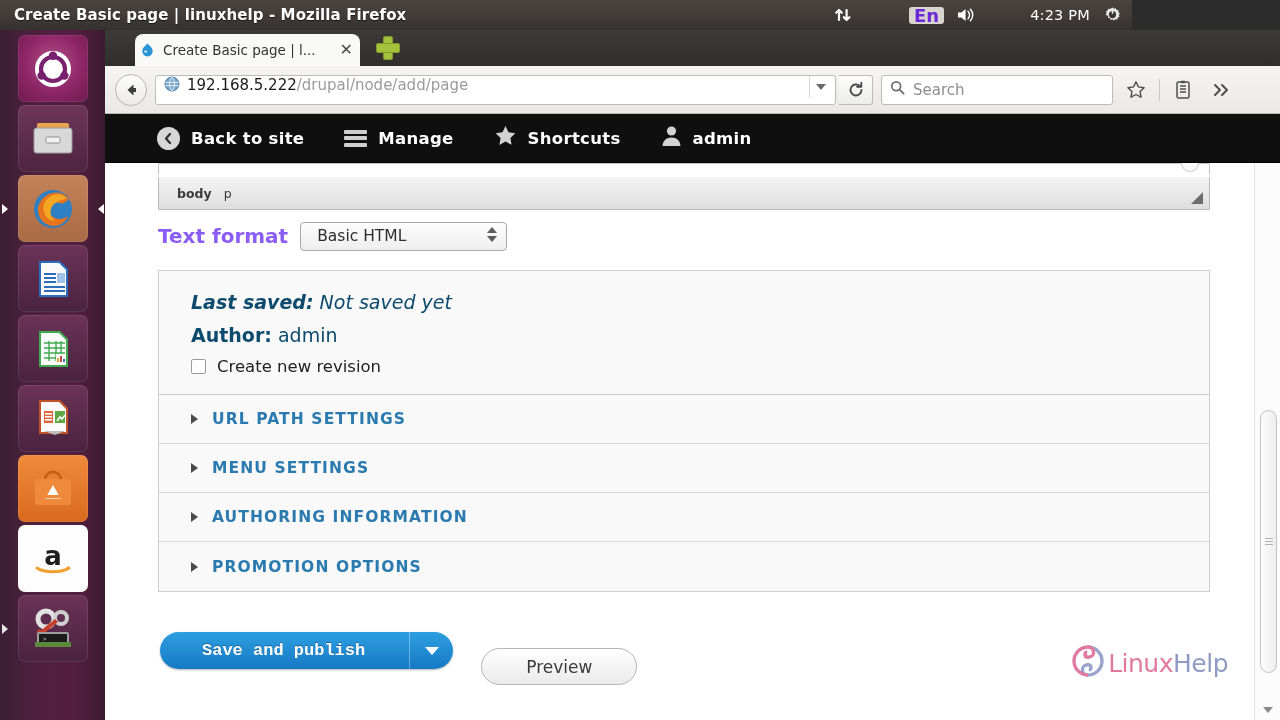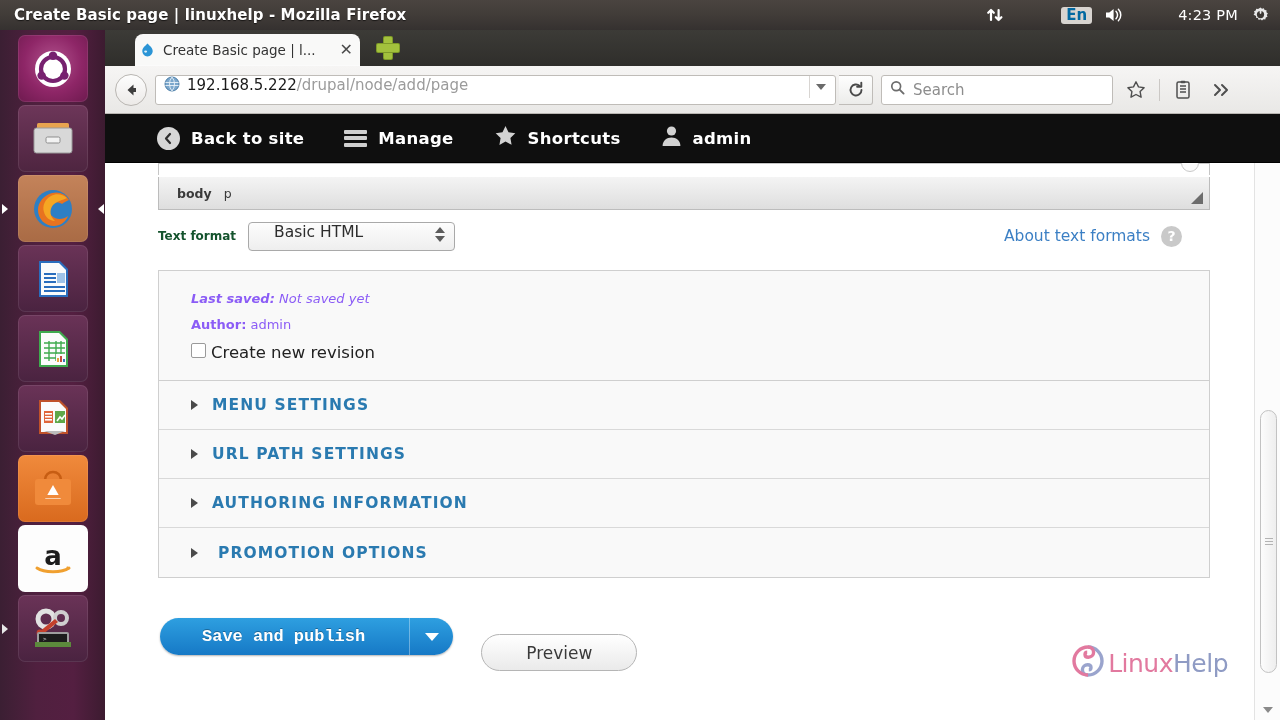--- a/index.html
+++ b/index.html
@@ -7,35 +7,35 @@
     margin: 0; padding: 0;
     width: 1280px; height: 720px;
     overflow: hidden;
     font-family: "DejaVu Sans", "Liberation Sans", sans-serif;
     background: #2c2c2c;
   }
   #screen { position: relative; width: 1280px; height: 720px; }
 
   
   .top-panel {
-    position: absolute; left: 0; top: 0; width: 1280px; height: 30px;
+    position: absolute; left: 0; top: 0; width: 1132px; height: 30px;
     background: linear-gradient(to bottom, #4a4440 0%, #413c38 50%, #353130 100%);
     display: flex; align-items: center;
   }
   .win-title {
     margin-left: 14px;
     color: #ffffff; font-size: 15px; font-weight: bold;
     text-shadow: 0 1px 1px rgba(0,0,0,.6);
     letter-spacing: .1px;
     white-space: nowrap;
   }
   .tray { margin-left: auto; display: flex; align-items: center; gap: 13px; padding-right: 10px; }
   .tray-item { color: #f2f2f2; font-size: 13.5px; display: flex; align-items: center; }
   .kbd-ind {
-    background: #d8d4d0; color: #0369a1; font-size: 15px; font-weight: bold;
+    background: #d8d4d0; color: #6d28d9; font-size: 18px; font-weight: bold;
     border-radius: 3px; padding: 1px 5px; line-height: 15px; margin-left: 44px;
   }
   .clock { color: #ffffff; font-size: 14.5px; letter-spacing: .2px; margin-left: 40px; }
 
   
   .launcher {
     position: absolute; left: 0; top: 30px; width: 105px; height: 690px;
     background: linear-gradient(to right, #3b1f33 0%, #50203f 35%, #541f41 70%, #3c1b30 100%);
     padding-top: 3px;
     overflow: hidden;
@@ -183,60 +183,60 @@
   .editor-top-edge {
     height: 12px; border: 1px solid #c6c6c6; border-bottom: none; background: #ffffff;
     position: relative;
   }
   .editor-top-edge .nub {
     position: absolute; right: 10px; top: -10px; width: 18px; height: 18px;
     border: 1px solid #c9c9c9; border-radius: 50%; background: #fbfbfb;
   }
 
   .fmt-row { display: flex; align-items: center; height: 52px; position: relative; }
-  .fmt-label { font-size: 12px; font-weight: bold; color: #14532d; margin-right: 12px; }
+  .fmt-label { font-size: 20px; font-weight: bold; color: #8b5cf6; margin-right: 12px; }
   .fmt-select {
     width: 207px; height: 29px; border: 1px solid #a9a9a9; border-radius: 4px;
     background: linear-gradient(to bottom,#fdfdfd,#eeeeee);
-    display: flex; align-items: flex-start; padding: 0 25px; position: relative; cursor: pointer;
+    display: flex; align-items: center; padding: 0 16px; position: relative; cursor: pointer;
   }
   .fmt-select span { font-size: 15.5px; color: #2d2d2d; }
   .spin { position: absolute; right: 9px; top: 50%; margin-top: -9px; display:flex; flex-direction:column; gap:3px; }
   .spin i { display:block; width:0;height:0; border-left:5px solid transparent; border-right:5px solid transparent; }
   .spin i.up { border-bottom: 6px solid #5b5b5b; }
   .spin i.dn { border-top: 6px solid #5b5b5b; }
   .about-wrap { position: absolute; right: 28px; display: flex; align-items: center; gap: 11px; }
   .about-link { font-size: 15.5px; color: #3b7fc4; cursor: pointer; }
   .help-circle {
     width: 21px; height: 21px; border-radius: 50%; background: #c9c9c9; color: #ffffff;
     font-size: 14px; font-weight: bold; display:flex; align-items:center; justify-content:center;
     cursor: pointer;
   }
 
   .meta-box {
     border: 1px solid #cfcfcf; background: #f9f9f9;
     padding: 20px 0 18px 32px; margin-top: 8px;
   }
-  .meta-line { font-size: 13px; color: #8b5cf6; margin-bottom: 11px; }
+  .meta-line { font-size: 19px; color: #0c4a6e; margin-bottom: 11px; }
   .meta-line b { font-weight: bold; }
   .meta-line.saved { font-style: italic; }
   .meta-line.saved b { font-weight: bold; }
-  .cb-row { display: flex; gap: 5px; }
+  .cb-row { display: flex; align-items: center; gap: 11px; }
   .checkbox {
     width: 15px; height: 15px; border: 1px solid #9a9a9a; background: #fff; border-radius: 2px;
     flex: none; cursor: pointer;
   }
   .cb-label { font-size: 16.5px; color: #222; }
 
   .accordion { border: 1px solid #cfcfcf; border-top: none; background: #f9f9f9; }
   .acc-row {
     height: 49px; display: flex; align-items: center; padding-left: 32px;
     border-bottom: 1px solid #d9d9d9; cursor: pointer;
   }
-  .acc-row:last-child { border-bottom: none; gap: 6px; }
+  .acc-row:last-child { border-bottom: none; }
   .acc-arrow { width: 0; height: 0; border-top: 5px solid transparent; border-bottom: 5px solid transparent;
                border-left: 7px solid #4a4a4a; margin-right: 14px; flex: none; }
   .acc-title { font-size: 15.5px; font-weight: bold; color: #2a7ab0; letter-spacing: 1.1px; }
 
   .btn-row { display: flex; align-items: center; gap: 28px; margin-top: 24px; padding-left: 2px; position: relative; }
   .btn-save {
     display: flex; align-items: stretch; height: 37px; border-radius: 19px; overflow: hidden;
     box-shadow: 0 1px 2px rgba(0,0,0,.3); cursor: pointer; font-family: Liberation Mono, monospace;
   }
   .btn-save .main {
@@ -533,49 +533,45 @@
 
         <div class="fmt-row">
           <span class="fmt-label">Text format</span>
           <div class="fmt-select">
             <span>Basic HTML</span>
             <span class="spin">
                 <i class="up"></i>
                 <i class="dn"></i>
               </span>
           </div>
-          <div class="about-wrap">
-            <span class="about-link">About text formats</span>
-            <span class="help-circle">?</span>
-          </div>
         </div>
 
         <div class="meta-box">
           <div class="meta-line saved">
             <b>Last saved:</b>
             <span>Not saved yet</span>
           </div>
           <div class="meta-line">
             <b>Author:</b>
             <span>admin</span>
           </div>
           <div class="cb-row">
             <span class="checkbox"></span>
             <span class="cb-label">Create new revision</span>
           </div>
         </div>
 
         <div class="accordion">
           <div class="acc-row">
             <span class="acc-arrow"></span>
-            <span class="acc-title">MENU SETTINGS</span>
+            <span class="acc-title">URL PATH SETTINGS</span>
           </div>
           <div class="acc-row">
             <span class="acc-arrow"></span>
-            <span class="acc-title">URL PATH SETTINGS</span>
+            <span class="acc-title">MENU SETTINGS</span>
           </div>
           <div class="acc-row">
             <span class="acc-arrow"></span>
             <span class="acc-title">AUTHORING INFORMATION</span>
           </div>
           <div class="acc-row">
             <span class="acc-arrow"></span>
             <span class="acc-title">PROMOTION OPTIONS</span>
           </div>
         </div>

